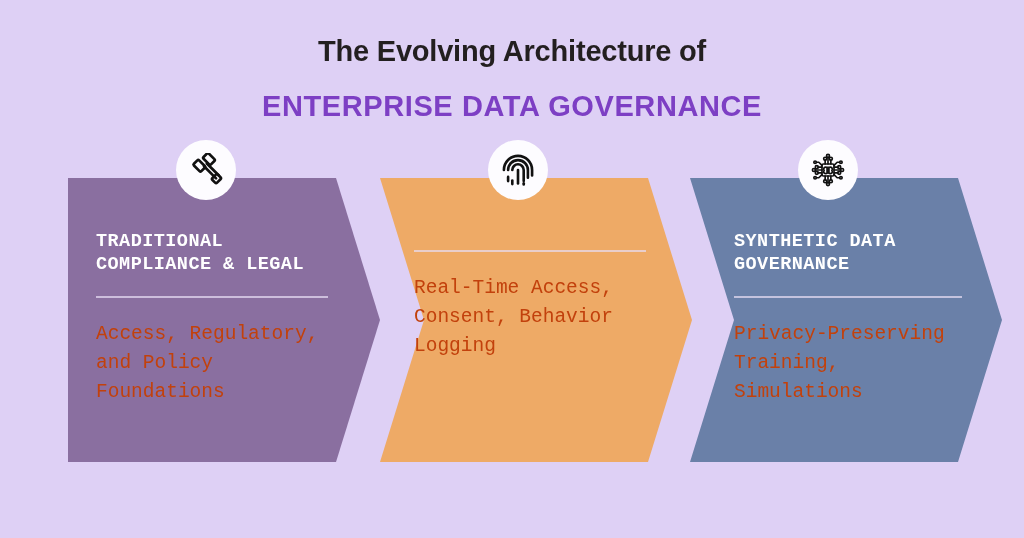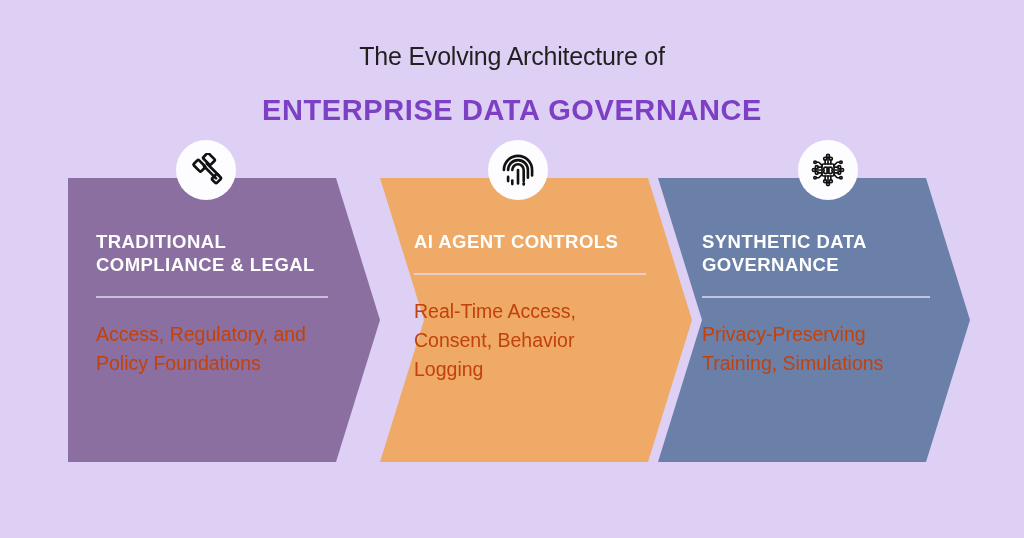--- a/index.html
+++ b/index.html
@@ -18,26 +18,25 @@
 
   
   .header {
     position: absolute;
     top: 34px;
     left: 0;
     width: 1024px;
     text-align: center;
   }
   .title-line1 {
-    font-size: 25px;
-    font-weight: normal;
+    font-size: 29px;
+    font-weight: bold;
     color: #231f20;
     letter-spacing: -0.2px;
     line-height: 1.18;
-    margin-top: 8px;
   }
   .title-line2 {
     font-size: 29px;
     font-weight: bold;
     color: #7d3fc4;
     letter-spacing: 0.6px;
     line-height: 1.3;
     margin-top: 20px;
   }
 
@@ -62,20 +61,21 @@
   }
 
   .stage-body {
     position: absolute;
     top: 0;
     left: 0;
     height: 284px;
     padding-top: 52px;
     padding-left: 28px;
     padding-right: 10px;
+    font-family: Liberation Mono, monospace;
   }
 
   .stage-title {
     font-size: 18.5px;
     font-weight: bold;
     color: #ffffff;
     letter-spacing: 0.45px;
     line-height: 1.25;
     text-transform: uppercase;
   }
@@ -97,21 +97,21 @@
 
   
   #stage-1 { left: 68px;  width: 312px; }
   #stage-1 .stage-body { width: 268px; }
   #stage-1 .divider { width: 232px; }
 
   #stage-2 { left: 380px; width: 312px; }
   #stage-2 .stage-body { width: 272px; padding-left: 34px; }
   #stage-2 .divider { width: 232px; }
 
-  #stage-3 { left: 658px; width: 312px; }
+  #stage-3 { left: 690px; width: 312px; }
   #stage-3 .stage-body { width: 272px; padding-left: 44px; }
   #stage-3 .divider { width: 228px; }
 
   
   .icon-badge {
     position: absolute;
     width: 60px;
     height: 60px;
     border-radius: 50%;
     background: #fdfcff;
@@ -145,21 +145,20 @@
       <div class="divider" style="background: rgb(232, 220, 242);"></div>
       <div class="stage-desc">Access, Regulatory, and Policy Foundations</div>
     </div>
   </div>
 
   <div class="stage" id="stage-2">
     <svg class="stage-shape" viewBox="0 0 312 284" preserveAspectRatio="none">
       <path id="shape-2" d="M0,0 L268,0 L312,142 L268,284 L0,284 L44,142 Z" fill="#eeaa66"></path>
     </svg>
     <div class="stage-body">
-      <div class="stage-title">AI AGENT CONTROLS</div>
       <div class="divider" style="background: rgb(232, 220, 242);"></div>
       <div class="stage-desc">Real-Time Access, Consent, Behavior Logging</div>
     </div>
   </div>
 
   <div class="stage" id="stage-3">
     <svg class="stage-shape" viewBox="0 0 312 284" preserveAspectRatio="none">
       <path id="shape-3" d="M0,0 L268,0 L312,142 L268,284 L0,284 L44,142 Z" fill="#6a80a8"></path>
     </svg>
     <div class="stage-body">

